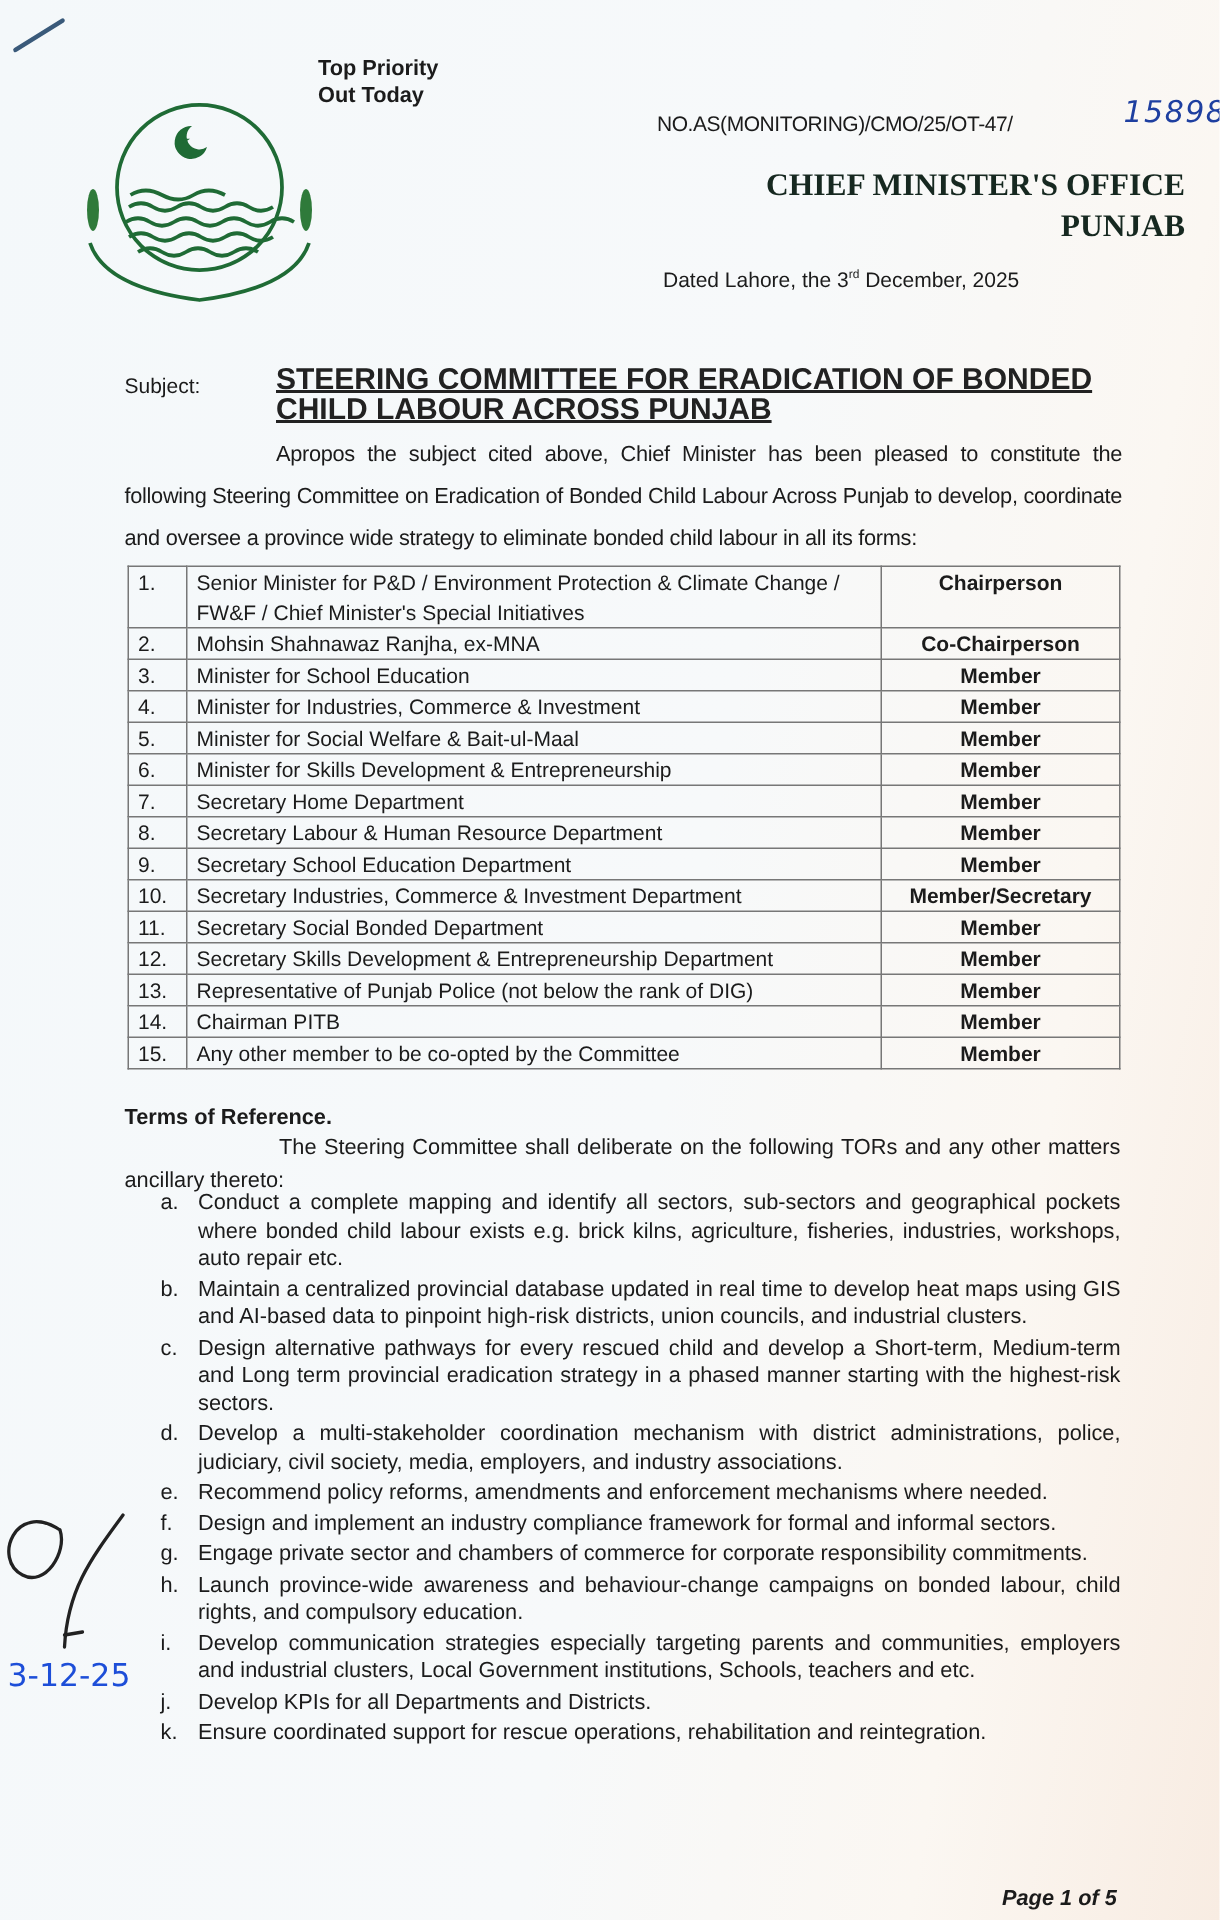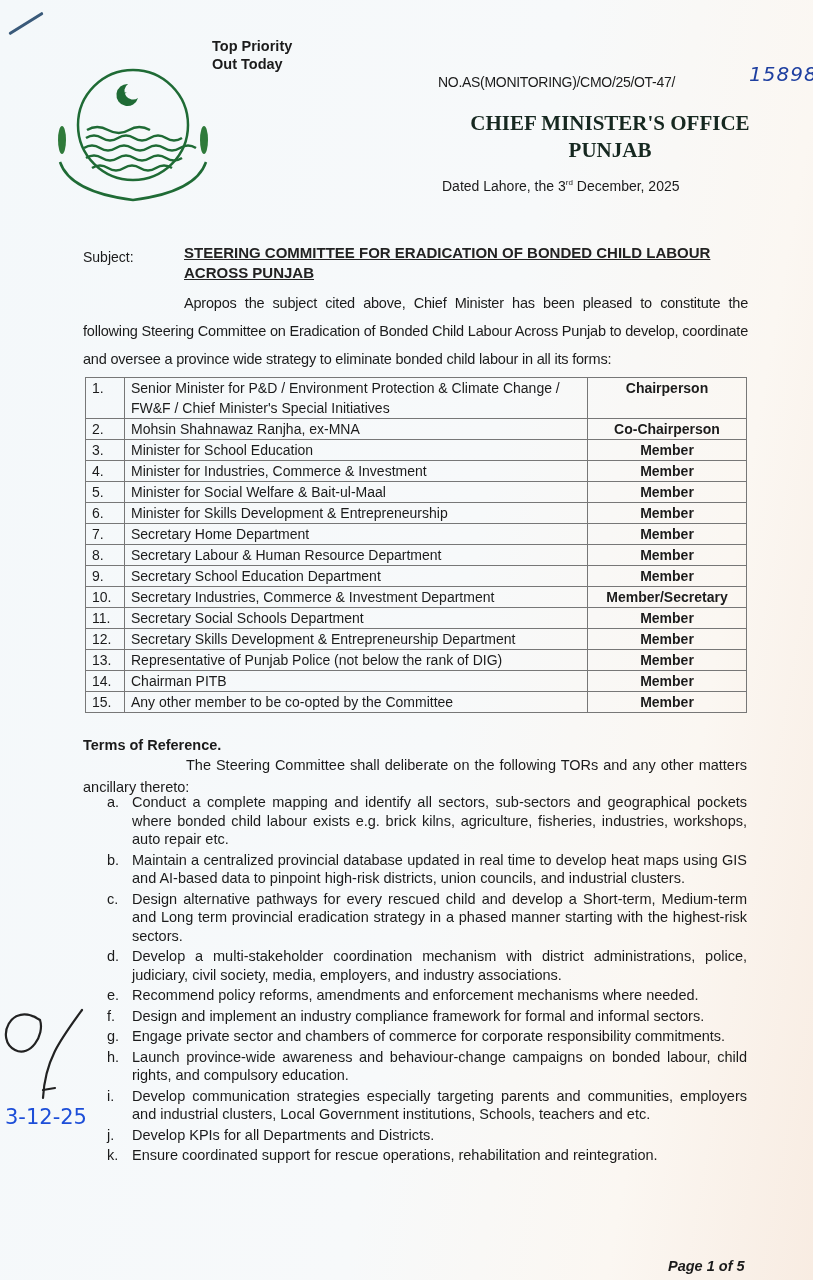--- a/index.html
+++ b/index.html
@@ -8,25 +8,25 @@
     background: linear-gradient(100deg, #f4f8fa 0%, #f7f9fa 55%, #fbf7f2 80%, #f8ece2 100%);
     font-family: "Liberation Sans", sans-serif; color: #1b1b1b;
   }
   .abs { position: absolute; }
   .pen-mark { left: 6px; top: 22px; width: 40px; height: 3px; background: #3a5a7a; transform: rotate(-32deg); border-radius: 2px; }
   .priority { left: 212px; top: 37px; font-weight: bold; font-size: 14.5px; line-height: 18px; }
   .priority span { display: block; }
   .logo { left: 50px; top: 62px; width: 166px; height: 140px; }
   .refno { left: 438px; top: 74px; font-size: 14px; letter-spacing: -0.3px; text-align: right; }
   .refno-hand { left: 749px; top: 62px; font-family: "DejaVu Sans", sans-serif; font-style: italic; font-size: 20px; color: #1e3fa0; letter-spacing: 1px; }
-  .office { left: 430px; top: 110px; width: 360px; text-align: center; font-family: "Liberation Serif", serif; font-weight: bold; font-size: 21px; line-height: 27px; color: #162820; }
+  .office { left: 430px; top: 110px; width: 360px; text-align: right; font-family: "Liberation Serif", serif; font-weight: bold; font-size: 21px; line-height: 27px; color: #162820; }
   .dated { left: 442px; top: 178px; font-size: 14px; }
   .dated sup { font-size: 8px; }
   .subj-label { left: 83px; top: 249px; font-size: 14px; }
-  .subj-text { left: 184px; top: 243px; width: 560px; font-weight: bold; font-size: 15px; line-height: 20px; text-decoration: underline; color: #222; }
+  .subj-text { left: 184px; top: 243px; width: 560px; font-weight: bold; font-size: 20px; line-height: 20px; text-decoration: underline; color: #222; }
   .intro { left: 83px; top: 289px; width: 665px; font-size: 14.5px; line-height: 28px; text-align: justify; text-indent: 101px; letter-spacing: -0.2px; }
   table.members { position: absolute; left: 85px; top: 377px; width: 662px; border-collapse: collapse; font-size: 14px; }
   table.members td { border: 1px solid #777; padding: 0 6px; line-height: 20px; vertical-align: top; }
   table.members td.num { width: 26px; }
   table.members td.role { width: 146px; text-align: center; font-weight: bold; }
   .tor-title { left: 83px; top: 737px; font-weight: bold; font-size: 14.5px; }
   .tor-intro { left: 83px; top: 754px; width: 664px; font-size: 14.5px; line-height: 22px; text-align: justify; text-indent: 103px; }
   ol.tors { position: absolute; left: 107px; top: 793px; width: 640px; margin: 0; padding: 0; list-style: none; font-size: 14.5px; line-height: 18.5px; }
   ol.tors li { position: relative; padding-left: 25px; margin-bottom: 2px; text-align: justify; }
   ol.tors li .ltr { position: absolute; left: 0; top: 0; }
@@ -128,21 +128,21 @@
         <td class="mem">Secretary School Education Department</td>
         <td class="role">Member</td>
       </tr>
       <tr>
         <td class="num">10.</td>
         <td class="mem">Secretary Industries, Commerce &amp; Investment Department</td>
         <td class="role">Member/Secretary</td>
       </tr>
       <tr>
         <td class="num">11.</td>
-        <td class="mem">Secretary Social Schools Department</td>
+        <td class="mem">Secretary Social Bonded Department</td>
         <td class="role">Member</td>
       </tr>
       <tr>
         <td class="num">12.</td>
         <td class="mem">Secretary Skills Development &amp; Entrepreneurship Department</td>
         <td class="role">Member</td>
       </tr>
       <tr>
         <td class="num">13.</td>
         <td class="mem">Representative of Punjab Police (not below the rank of DIG)</td>

